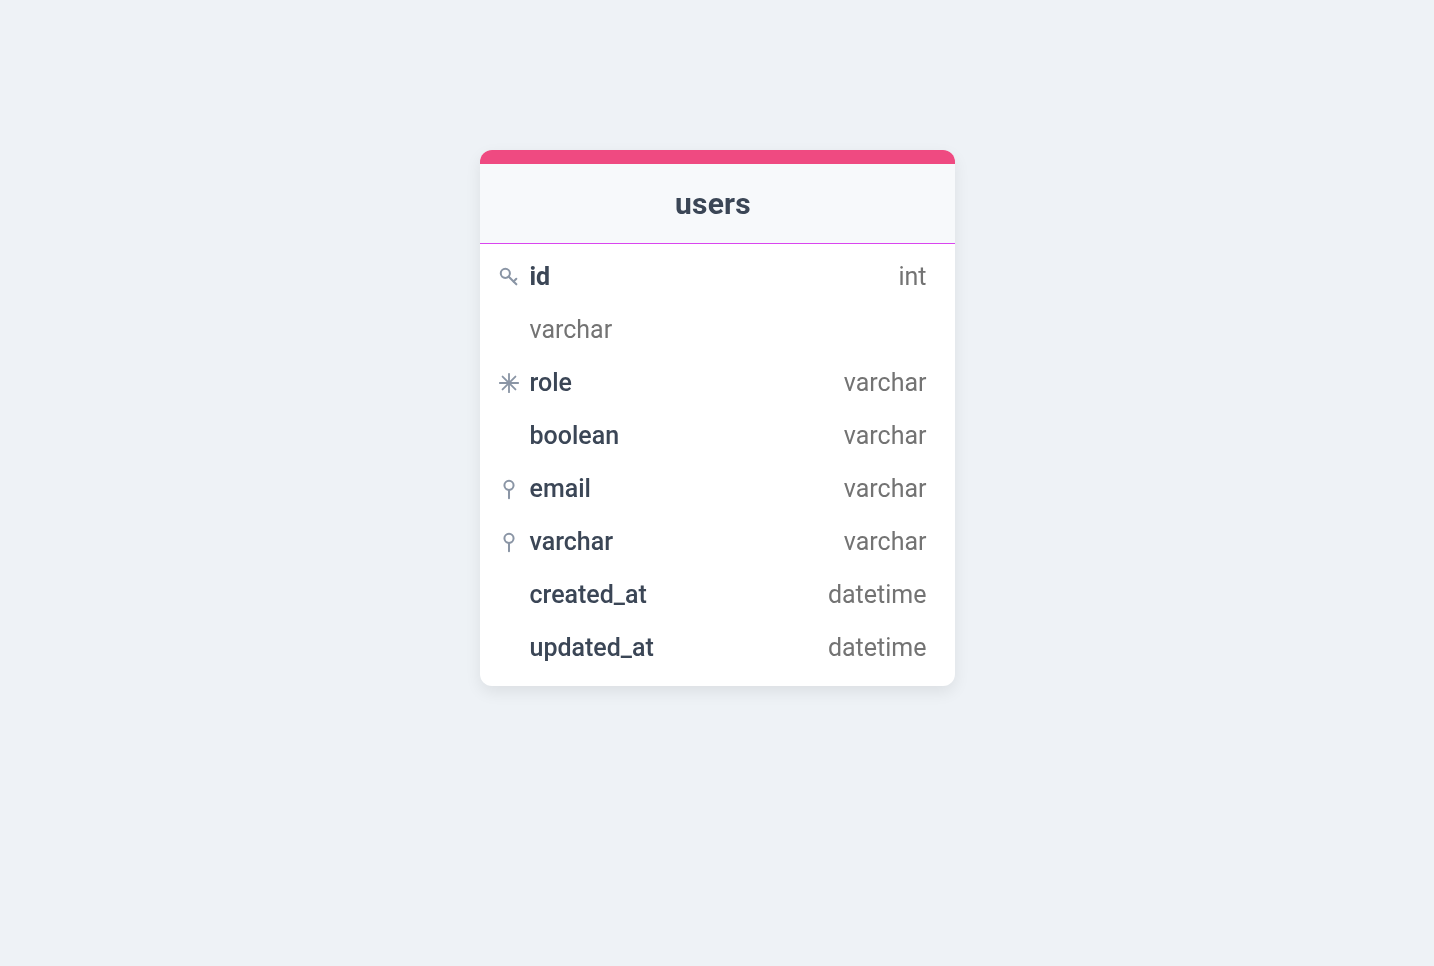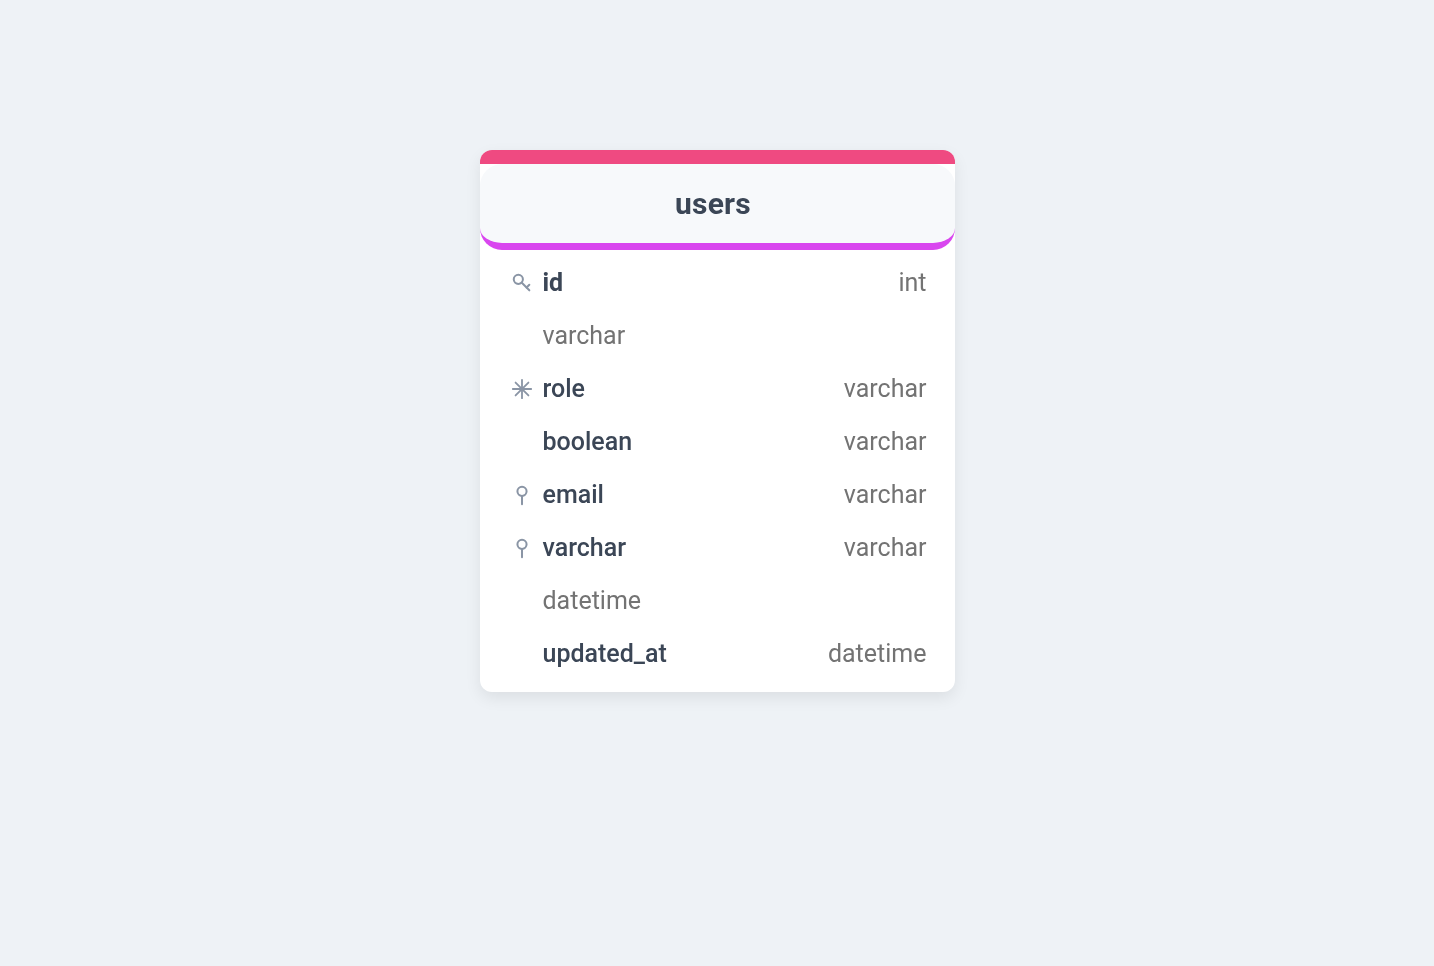--- a/index.html
+++ b/index.html
@@ -26,31 +26,30 @@
     }
     .accent-bar {
       height: 14px;
       background-color: #ef4a81;
       width: 100%;
     }
     .table-header {
       background-color: #f7f9fb;
       text-align: center;
       padding: 22px 8px 22px 0;
-      border-bottom: 7px solid #d946ef;
-      border-radius: 22px;
+      border-bottom: 1px solid #d946ef;
     }
     .table-title {
       font-size: 30px;
       font-weight: 700;
       color: #3b4656;
       letter-spacing: 0.2px;
     }
     .table-body {
-      padding: 6px 0 12px 13px;
+      padding: 6px 0 12px 0;
     }
     .column-row {
       display: flex;
       align-items: center;
       padding: 12px 28px 12px 18px;
     }
     .icon-slot {
       width: 32px;
       display: flex;
       align-items: center;
@@ -142,20 +141,21 @@
           <circle cx="12" cy="8" r="5" stroke-width="2.2"></circle>
           <line x1="12" y1="13" x2="12" y2="22" stroke-width="2.2" stroke-linecap="round"></line>
         </svg>
       </span>
       <span class="col-name">varchar</span>
       <span class="col-type">varchar</span>
     </div>
 
     <div class="column-row">
       <span class="icon-slot"></span>
+      <span class="col-name">created_at</span>
       <span class="col-type">datetime</span>
     </div>
 
     <div class="column-row">
       <span class="icon-slot"></span>
       <span class="col-name">updated_at</span>
       <span class="col-type">datetime</span>
     </div>
 
   </div>

